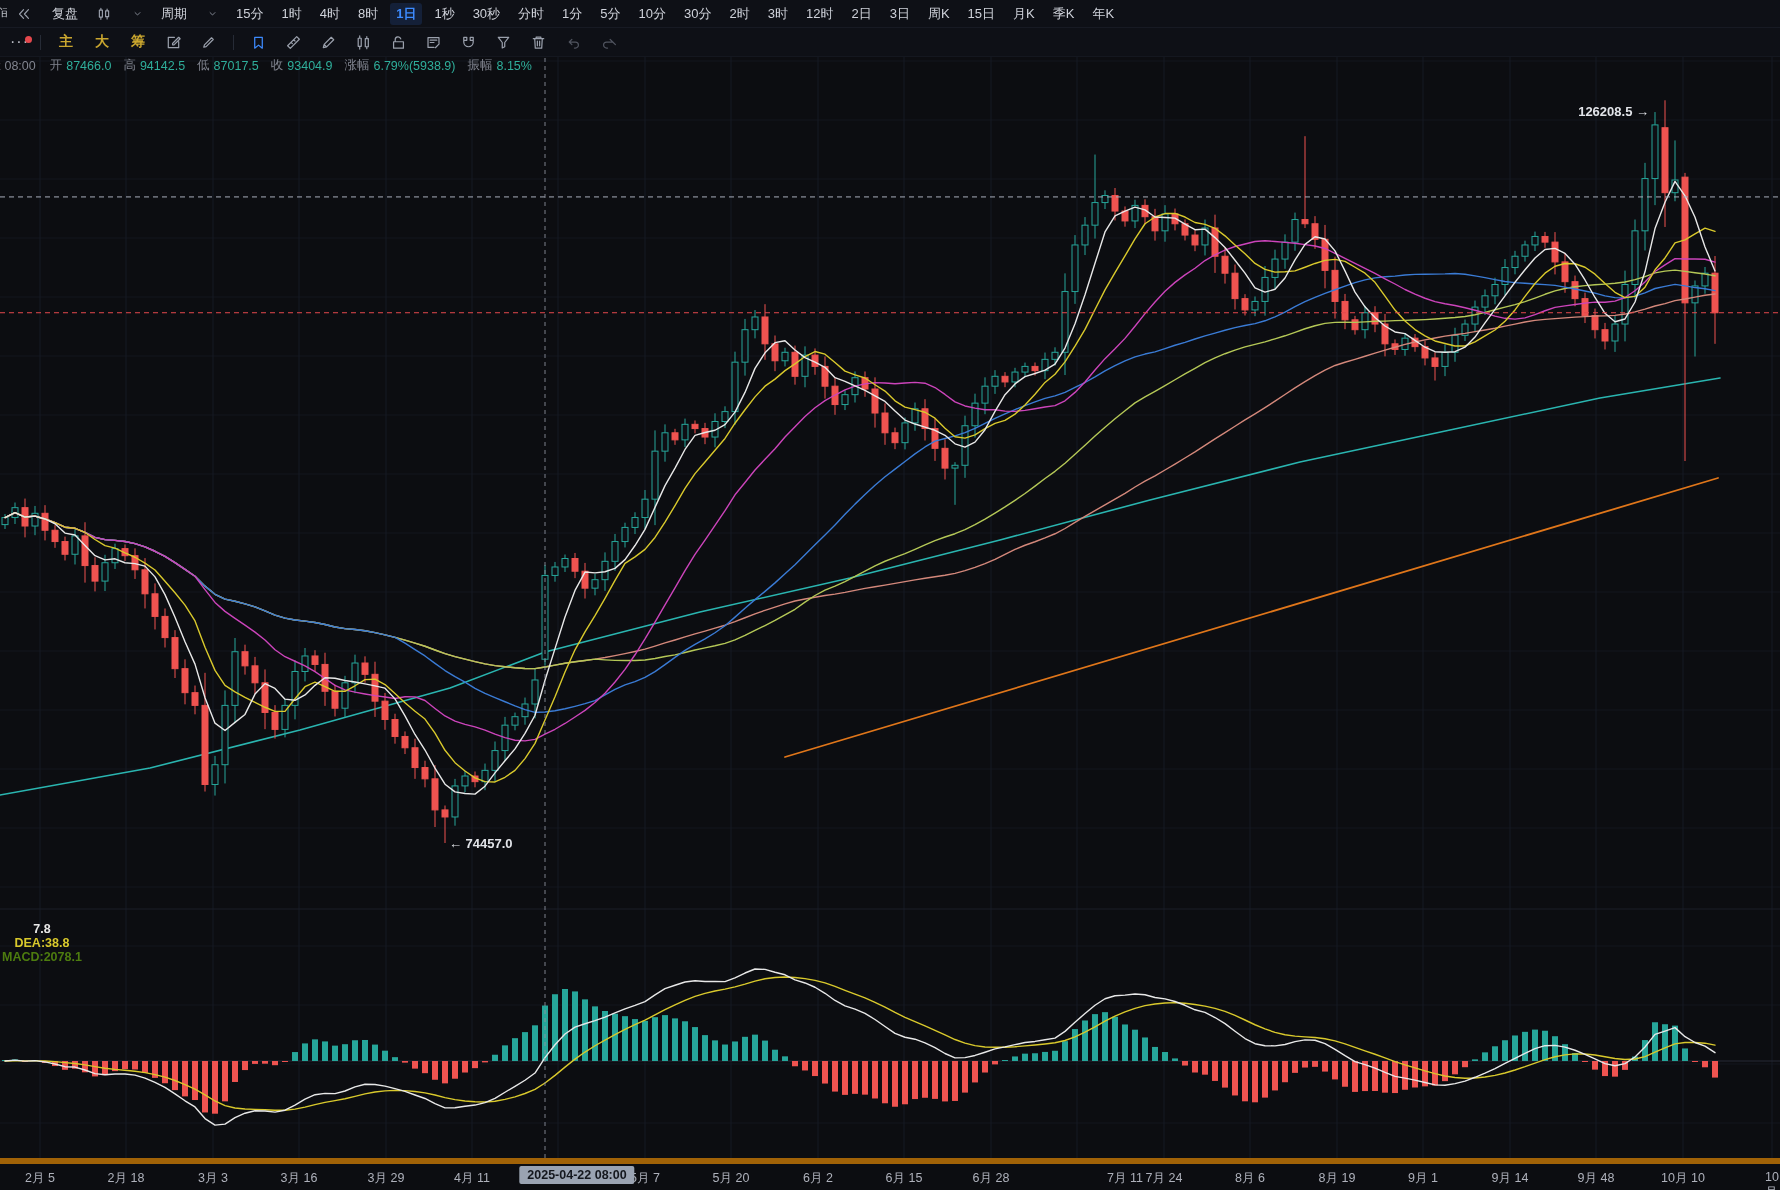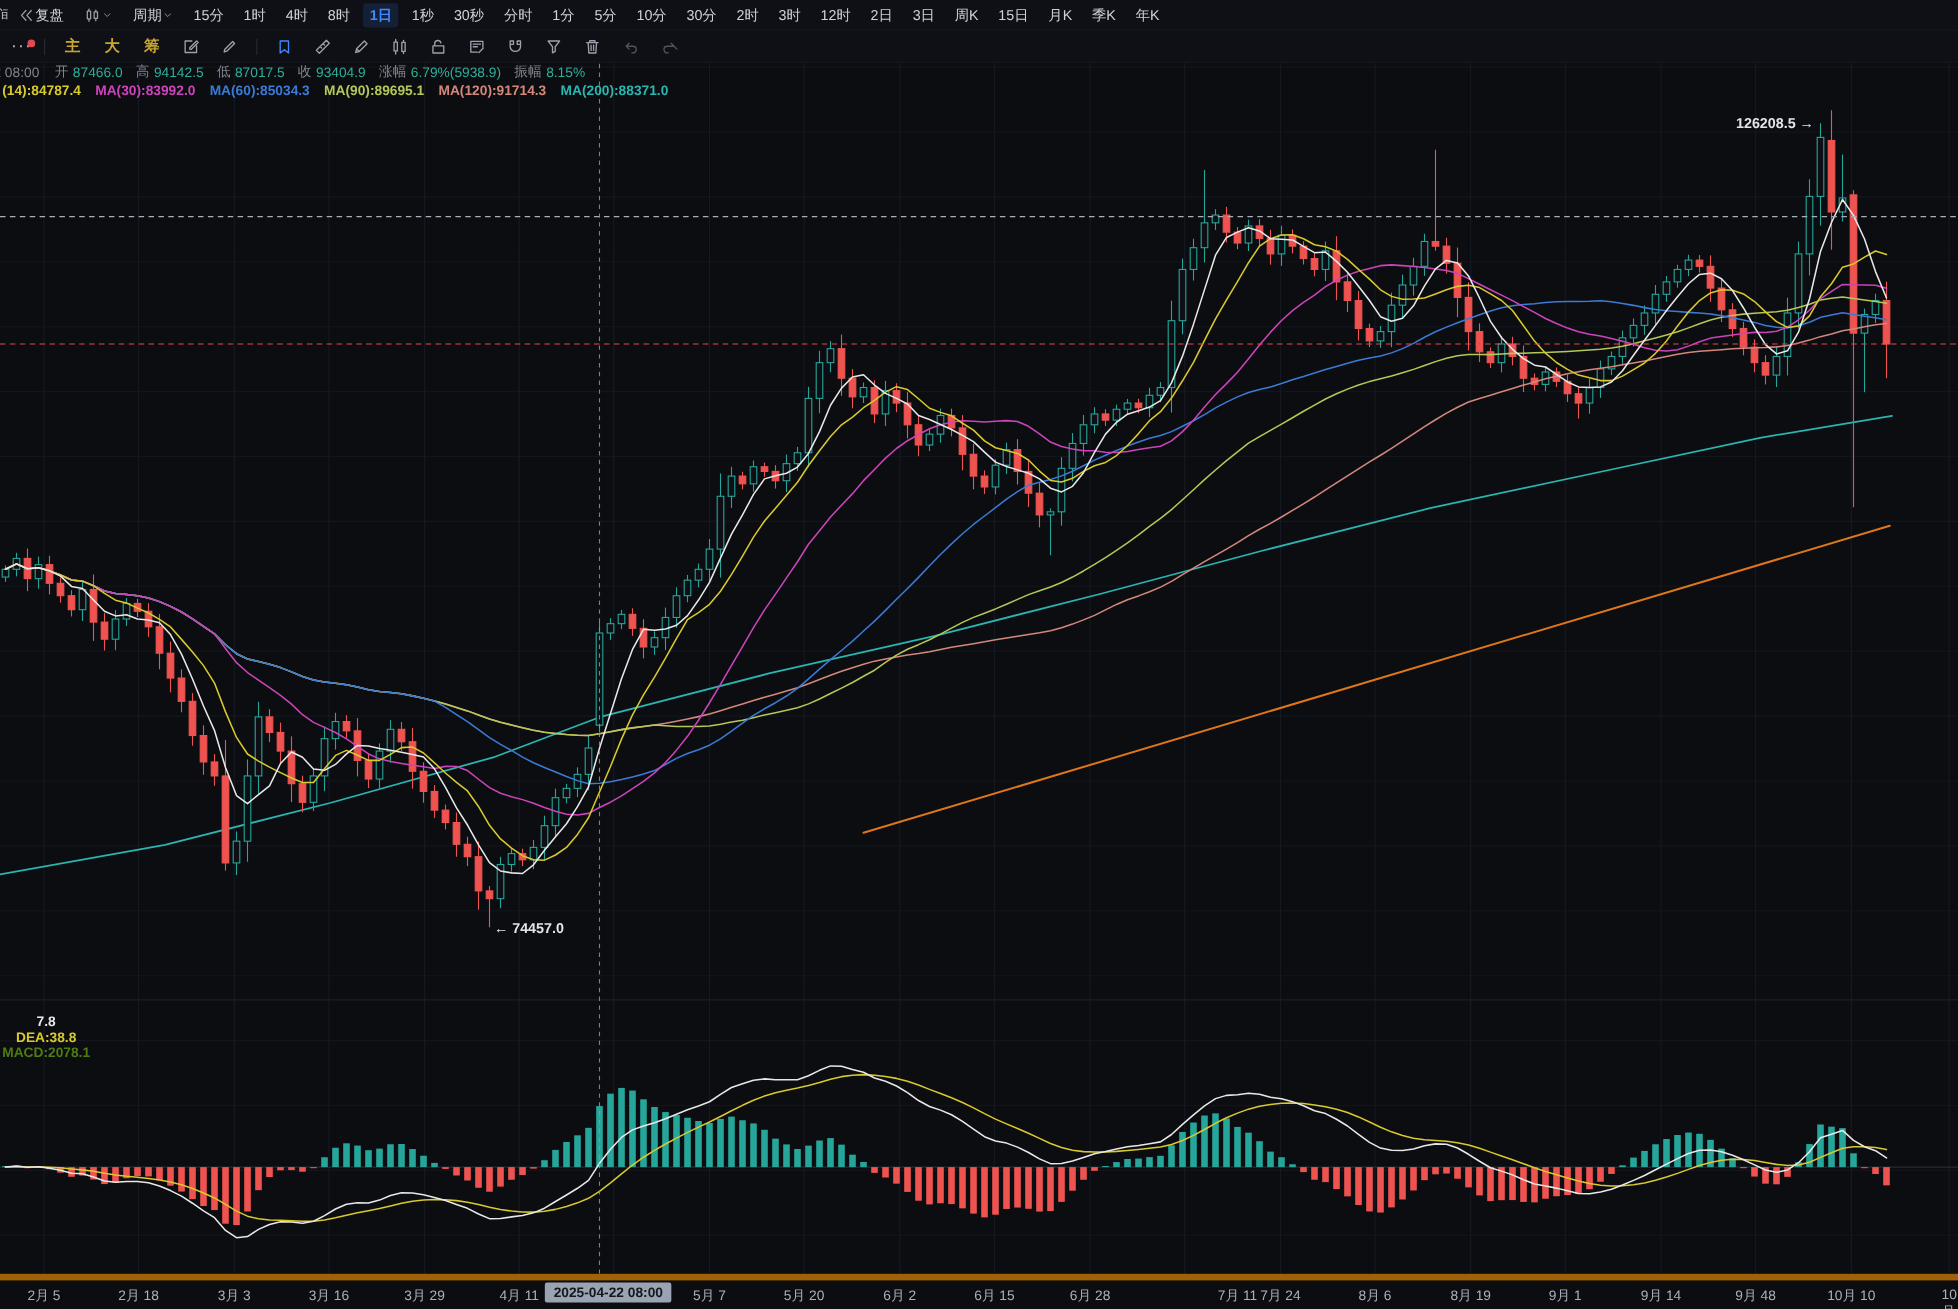--- a/index.html
+++ b/index.html
@@ -4,21 +4,21 @@
 <style>
   html,body{margin:0;padding:0;background:#0c0d11;width:1780px;height:1190px;overflow:hidden;
     font-family:"Liberation Sans","DejaVu Sans",sans-serif;-webkit-font-smoothing:antialiased;}
   .app{position:absolute;inset:0;width:1780px;height:1190px;background:#0c0d11;}
   
   .tb1{position:absolute;top:0;left:0;right:0;height:27px;display:flex;align-items:center;
     background:#0e1016;border-bottom:1px solid #171a23;font-size:13px;color:#cfd2da;z-index:6;}
   .tb2{position:absolute;top:28px;left:0;right:0;height:28px;display:flex;align-items:center;
     background:#0e1016;border-bottom:1px solid #14171f;font-size:13px;color:#cfd2da;z-index:6;}
   .frag{display:inline-block;width:9px;overflow:hidden;margin-left:-2px;color:#b9bcc4;}
-  .tb-item{display:flex;align-items:center;gap:0;padding:0 9px;cursor:pointer;}
+  .tb-item{display:flex;align-items:center;gap:20px;padding:0 9px;cursor:pointer;}
   .tf{padding:2px 6px;margin:0 3px;border-radius:3px;cursor:pointer;}
   .tf.active{color:#3d8bff;background:#142038;font-weight:700;}
   .gold{color:#c9a62f;font-size:14px;padding:0 11px;font-weight:600;cursor:pointer;}
   .icon-btn{padding:0 9px;display:flex;align-items:center;cursor:pointer;position:relative;}
   svg.ic{stroke:#9aa0ac;fill:none;stroke-width:1.3;stroke-linecap:round;stroke-linejoin:round;}
   .icon-btn.active svg.ic{stroke:#3d8bff;}
   .icon-btn.disabled svg.ic{stroke:#50545f;}
   .sep{width:1px;height:15px;background:#262b36;margin:0 7px;}
   .more{font-size:16px;letter-spacing:1px;color:#b9bcc4;padding:0 4px 0 10px;}
   .dot{width:7px;height:7px;background:#e5484d;border-radius:50%;position:absolute;top:3px;right:1px;}
@@ -758,28 +758,20 @@
         <span class="ival">94142.5</span>
         <span class="ilabel">低</span>
         <span class="ival">87017.5</span>
         <span class="ilabel">收</span>
         <span class="ival">93404.9</span>
         <span class="ilabel">涨幅</span>
         <span class="ival">6.79%(5938.9)</span>
         <span class="ilabel">振幅</span>
         <span class="ival">8.15%</span>
       </div>
-    <div class="info-row r2" id="ma-row">
-        <span class="ma-item" style="color: rgb(217, 201, 44);">(14):84787.4</span>
-        <span class="ma-item" style="color: rgb(204, 68, 187);">MA(30):83992.0</span>
-        <span class="ma-item" style="color: rgb(58, 123, 213);">MA(60):85034.3</span>
-        <span class="ma-item" style="color: rgb(181, 200, 87);">MA(90):89695.1</span>
-        <span class="ma-item" style="color: rgb(212, 136, 123);">MA(120):91714.3</span>
-        <span class="ma-item" style="color: rgb(42, 181, 176);">MA(200):88371.0</span>
-      </div>
     <div class="info-row r3" id="macd-row">
         <span class="ma-item" style="color: rgb(232, 232, 232);">7.8</span>
         <span class="ma-item" style="color: rgb(217, 201, 44);">DEA:38.8</span>
         <span class="ma-item" style="color: #4d7c0f;">MACD:2078.1</span>
       </div>
   </div>
 
   <div class="xaxis" id="xaxis">
       <span class="xlabel" style="left: 40px;">2月 5</span>
       <span class="xlabel" style="left: 126px;">2月 18</span>
@@ -794,15 +786,15 @@
       <span class="xlabel" style="left: 991px;">6月 28</span>
       <span class="xlabel" style="left: 1077px; margin-left: 48px;">7月 11</span>
       <span class="xlabel" style="left: 1164px;">7月 24</span>
       <span class="xlabel" style="left: 1250px;">8月 6</span>
       <span class="xlabel" style="left: 1337px;">8月 19</span>
       <span class="xlabel" style="left: 1423px;">9月 1</span>
       <span class="xlabel" style="left: 1510px;">9月 14</span>
       <span class="xlabel" style="left: 1596px;">9月 48</span>
       <span class="xlabel" style="left: 1683px;">10月 10</span>
       <span class="xlabel" style="left: 1772px;">10月 2</span>
-      <span class="xbadge" style="left: 553px;">2025-04-22 08:00</span>
+      <span class="xbadge" style="left: 577px;">2025-04-22 08:00</span>
     </div>
 </div>
 
 </body></html>

